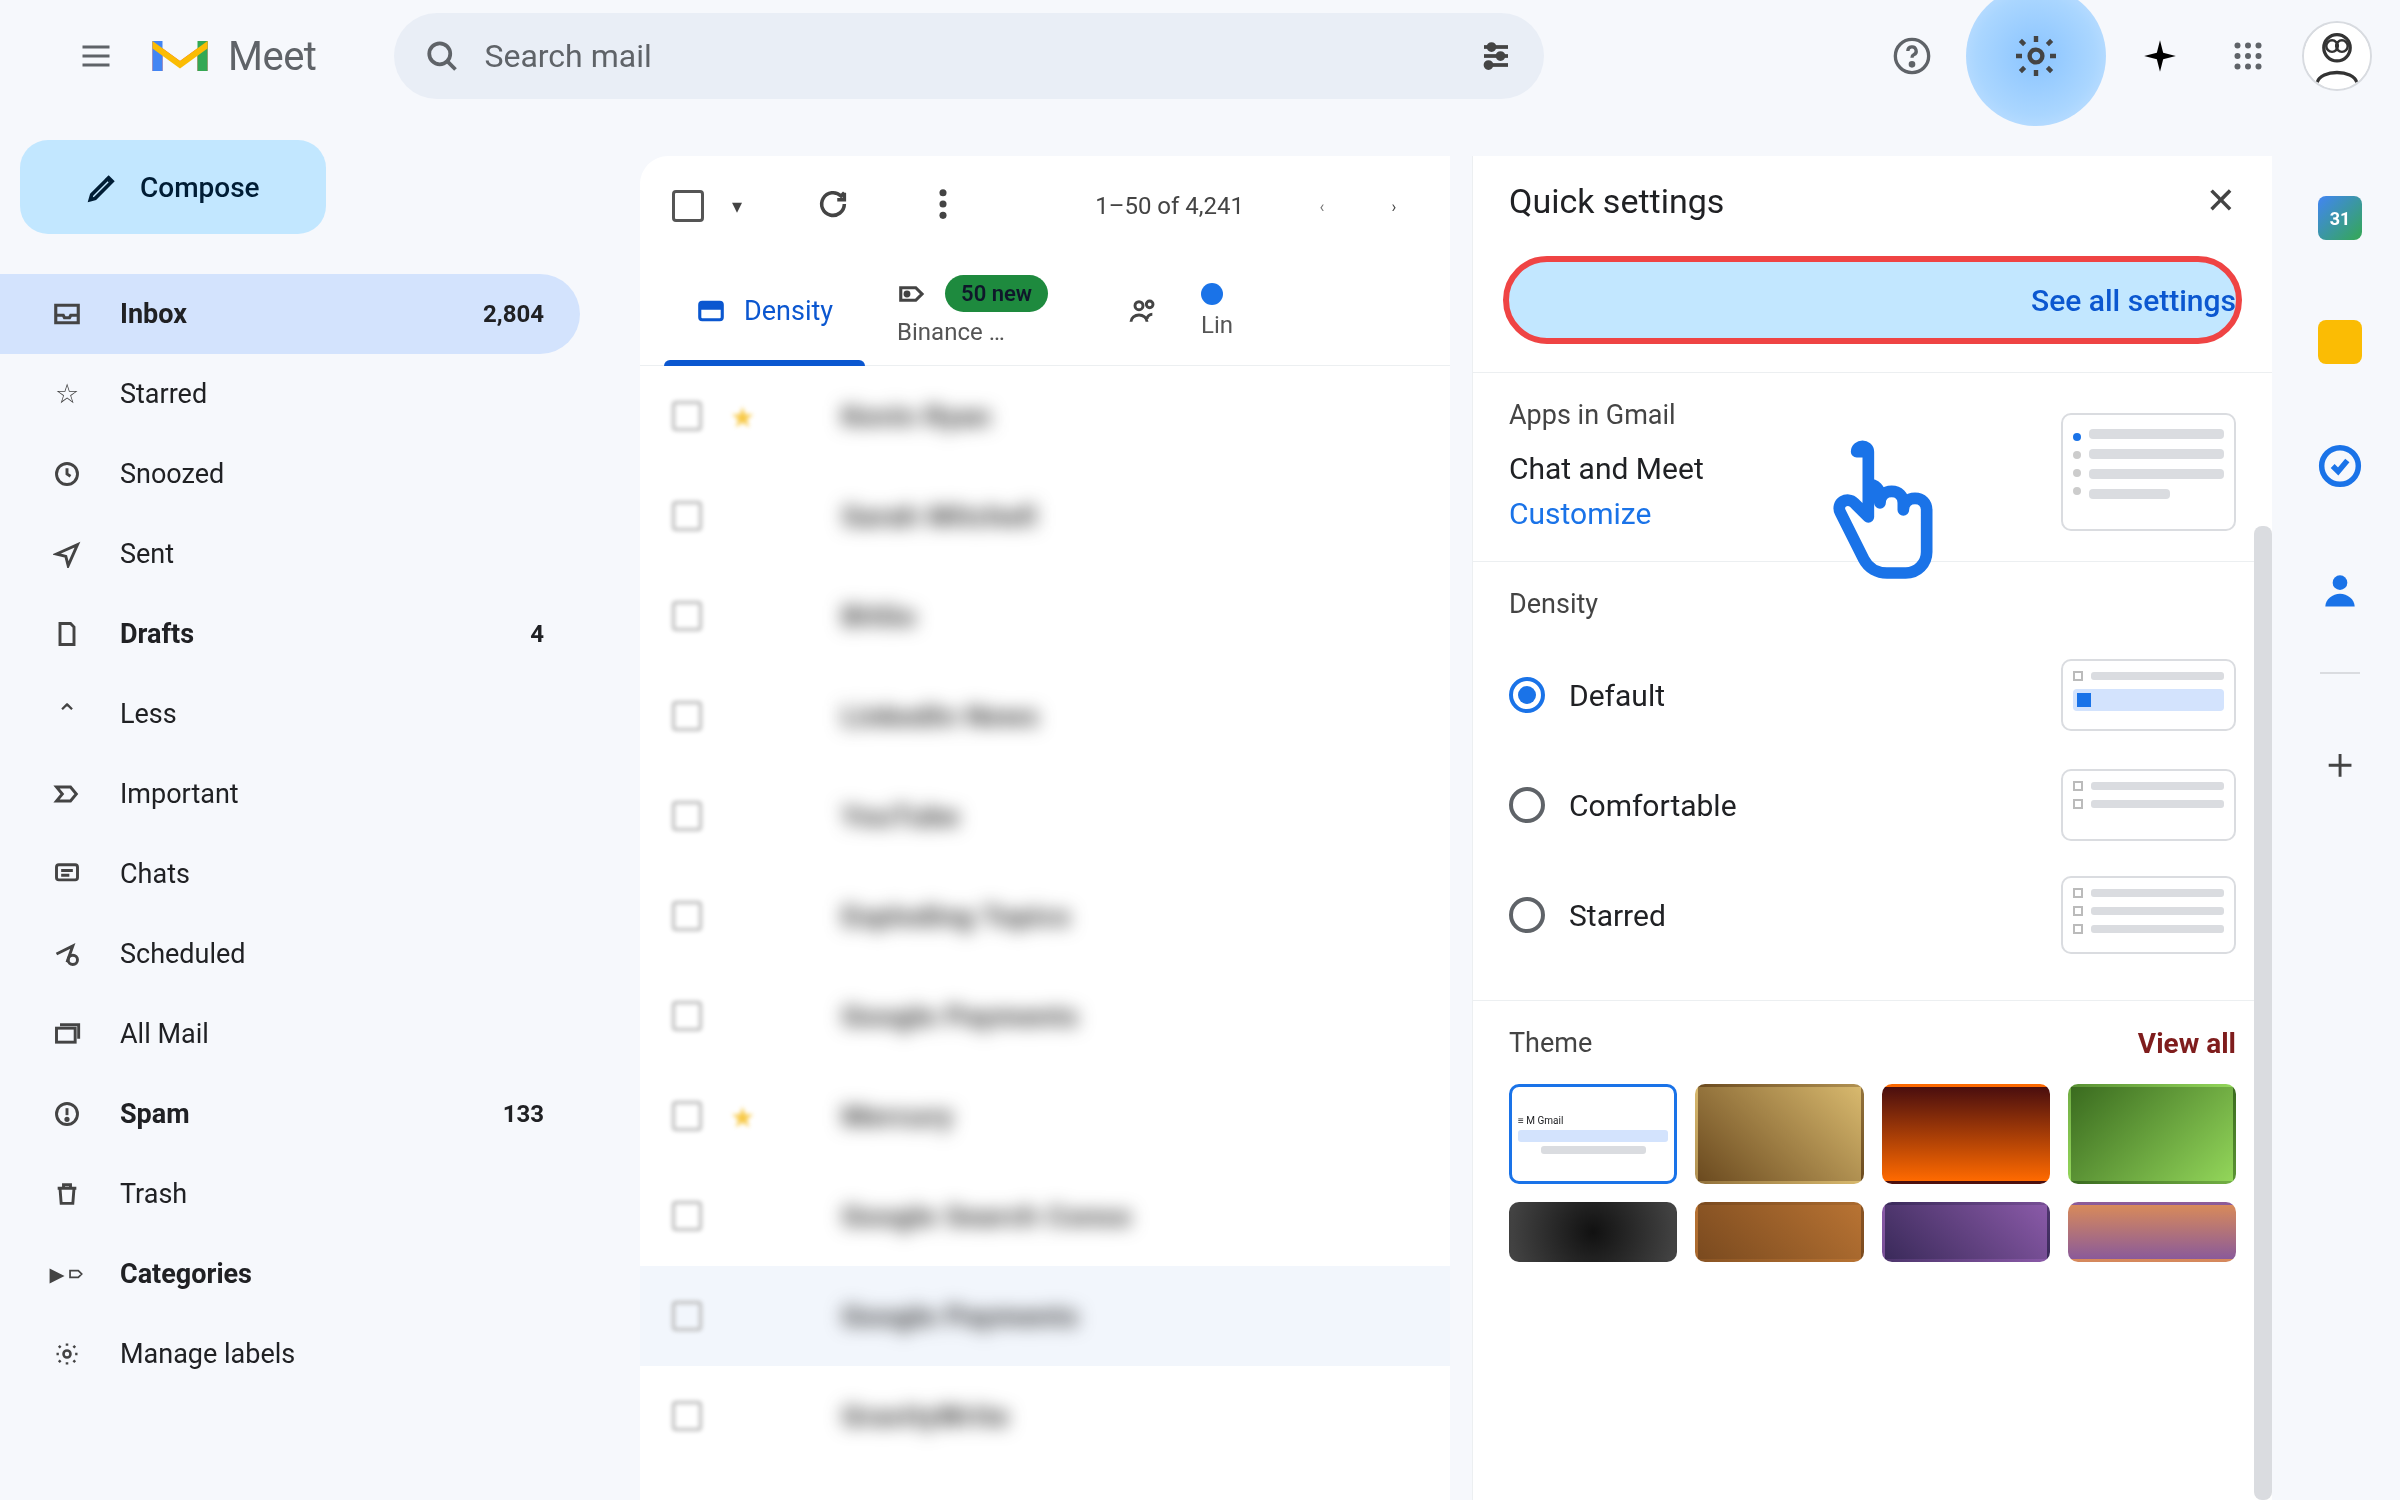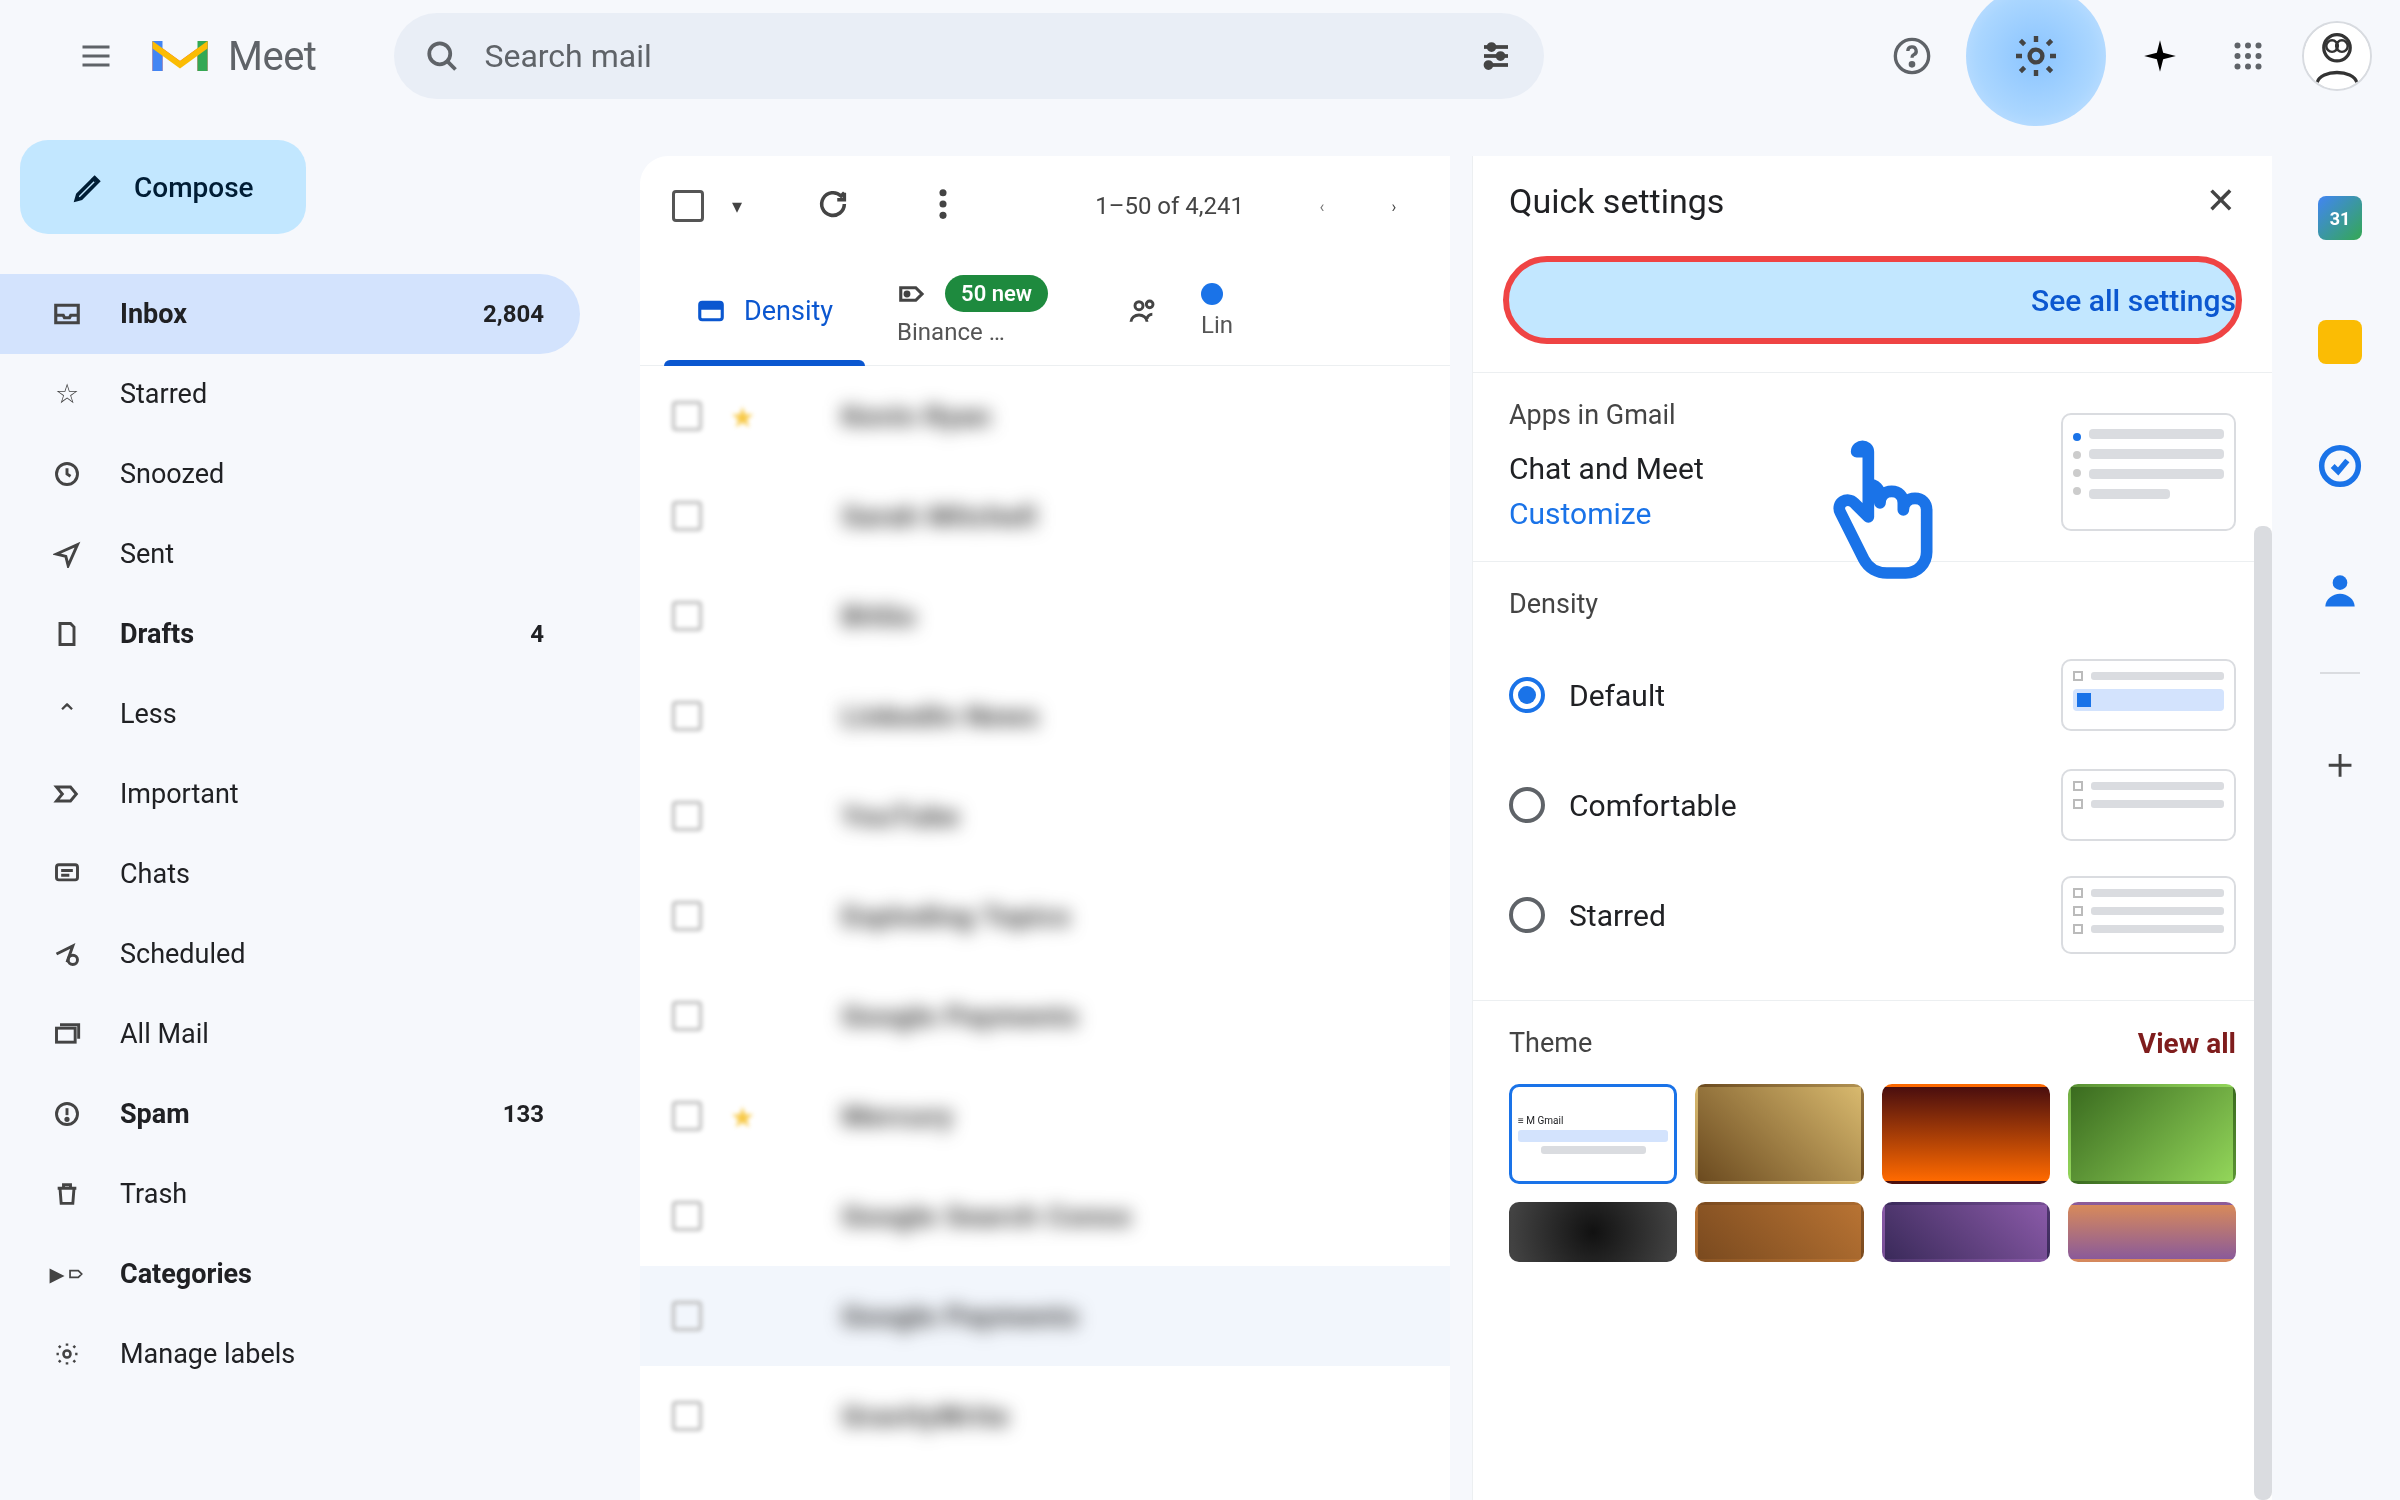--- a/index.html
+++ b/index.html
@@ -17,21 +17,21 @@
   .search-bar .s-placeholder { font-size: 32px; color: #5f6368; flex: 1; }
   .search-bar .tune-icon { width: 36px; height: 36px; }
 
   .hdr-right { display: flex; align-items: center; gap: 20px; margin-left: auto; }
   .iconbtn { width: 68px; height: 68px; border-radius: 50%; display: flex; align-items: center; justify-content: center; color: #5f6368; cursor: pointer; position: relative; }
   .gear-highlight { background: radial-gradient(circle,#8ac4ff 0%,#aad6ff 60%,#cfe6ff 100%); width: 140px; height: 140px; }
   .avatar { width: 70px; height: 70px; border-radius: 50%; border: 2px solid #d8dbe0; display:flex; align-items:center; justify-content:center; background:#fff; overflow:hidden;}
 
   
   .sidebar { position: absolute; left: 0; top: 140px; width: 600px; }
-  .compose-btn { margin-left: 20px; display: inline-flex; align-items: center; gap: 28px; background: #c2e7ff; padding: 30px 52px; border-radius: 28px; font-size: 28px; font-weight: 500; cursor: pointer; color:#001d35;}
+  .compose-btn { margin-left: 20px; display: inline-flex; align-items: center; gap: 20px; background: #c2e7ff; padding: 30px 66px; border-radius: 28px; font-size: 28px; font-weight: 500; cursor: pointer; color:#001d35;}
   .nav { margin-top: 40px; }
   .nav-item { display: flex; align-items: center; height: 80px; padding: 0 36px 0 50px; border-radius: 0 40px 40px 0; gap: 36px; font-size: 27px; color: #202124; cursor: pointer; margin-right: 20px;}
   .nav-item.active { background: #d3e3fd; font-weight: 700; }
   .nav-item .ni-icon { width: 34px; height: 34px; display:flex; align-items:center; justify-content:center; color:#444;}
   .nav-item .ni-label { flex: 1; }
   .nav-item .ni-count { font-size: 24px; }
   .nav-item.bold { font-weight: 700; }
   .nav-item.bold .ni-count{ font-weight:700;}
 
   
@@ -40,21 +40,21 @@
   .select-box { width: 32px; height: 32px; border: 3px solid #555; border-radius: 4px; margin-right:4px;}
   .dd-caret { font-size:20px; color:#444; margin-right: 50px;}
   .toolbar .sp { flex:1;}
   .pager-text { font-size: 24px; color: #444; margin: 0 30px;}
   .pager-btn { width:48px; height:48px; display:flex;align-items:center;justify-content:center; color:#777;}
 
   .tabs { display: flex; align-items: flex-end; height: 110px; padding: 0 24px; border-bottom: 1px solid #eceff1; gap: 0; }
   .tab { display: flex; align-items: center; gap: 18px; padding: 0 32px; height: 100%; position: relative; cursor: pointer; color:#444; font-size:27px;}
   .tab.active { color: #0b57d0; }
   .tab.active::after { content:""; position:absolute; left:0; right:0; bottom:-1px; height:6px; background:#0b57d0; border-radius:6px 6px 0 0;}
-  .tab .badge-new { background:#1e8a3e; color:#ffffff; border-radius:20px; font-size:22px; padding:6px 16px; font-weight:600;}
+  .tab .badge-new { background:#1e8a3e; color:#0f172a; border-radius:20px; font-size:22px; padding:6px 16px; font-weight:600;}
   .tab.promo { flex-direction:column; align-items:flex-start; justify-content:center; gap:6px;}
   .tab.promo .row1{display:flex;align-items:center;gap:18px;}
 
   
   .msglist { }
   .msg { display:flex; align-items:center; height:100px; padding:0 32px; gap:28px;}
   .msg .cb { width:30px; height:30px; border:3px solid #bbb; border-radius:4px; filter:blur(2px);}
   .msg .star { width:30px; height:30px; filter:blur(2px);}
   .msg .star.y::before{content:"★"; color:#f7c948; font-size:28px;}
   .msg .imp { width:26px; filter:blur(2px);}

